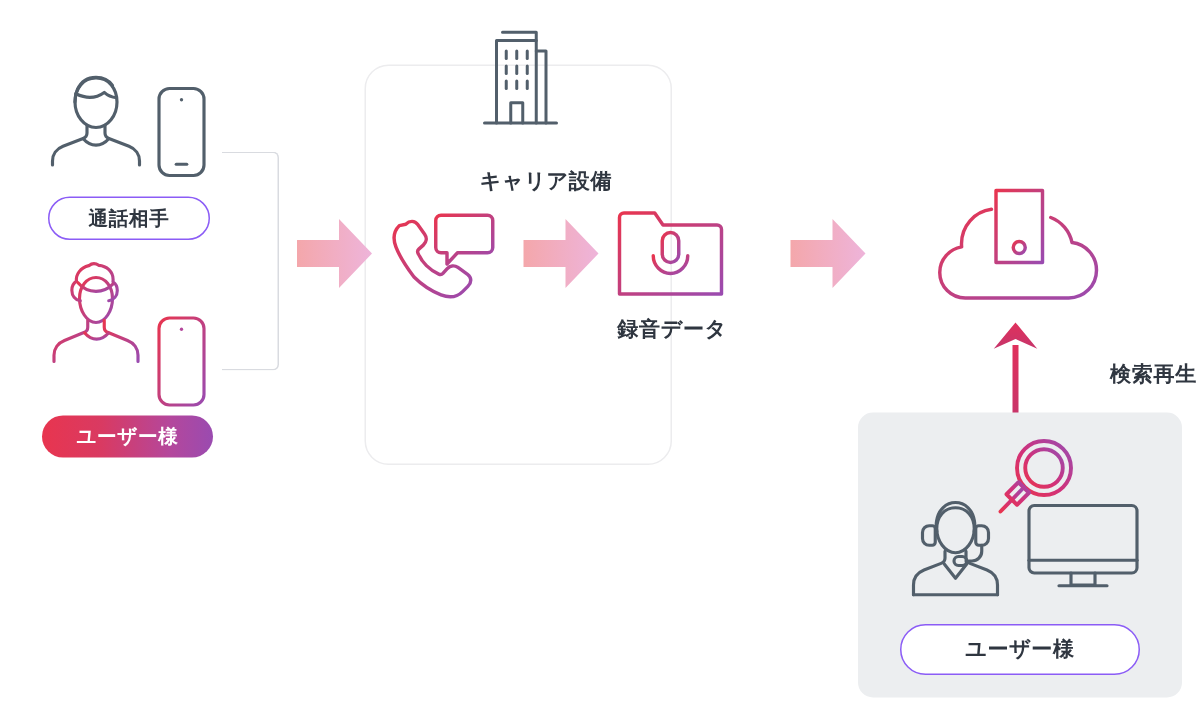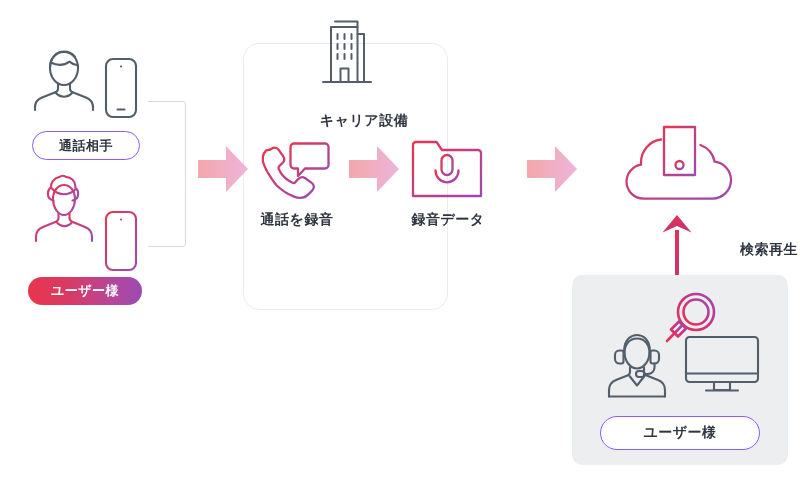--- a/index.html
+++ b/index.html
@@ -174,21 +174,20 @@
         <linearGradient id="gradStep1" x1="0" y1="0" x2="1" y2="1">
           <stop offset="0%" stop-color="#e8354f"></stop>
           <stop offset="100%" stop-color="#9a4bb0"></stop>
         </linearGradient>
       </defs>
       <path d="M12.5 10.5c2.6-2.6 6-2.6 8 .2l4.6 6.4c1.7 2.4 1.3 5.3-.9 7.3l-3 2.7c-.9.8-1 1.7-.5 2.8 1.3 3 3.2 5.8 5.6 8.2 2.4 2.4 5.2 4.3 8.2 5.6 1.1.5 2 .4 2.8-.5l2.7-3c2-2.2 4.9-2.6 7.3-.9l6.4 4.6c2.8 2 2.8 5.4.2 8l-3.5 3.5c-3.6 3.6-9 4.3-14.4 2.2-6.4-2.5-12.7-6.6-18-11.9C12.6 38.5 8.5 32.2 6 25.8c-2.1-5.4-1.4-10.8 2.2-14.4z"></path>
       <path d="M36 4.5h31c1.9 0 3.5 1.6 3.5 3.5v18c0 1.9-1.6 3.5-3.5 3.5H47l-7 7.5V29.5h-4c-1.9 0-3.5-1.6-3.5-3.5V8c0-1.9 1.6-3.5 3.5-3.5z"></path>
     </svg>
   </div>
 
-  <div class="abs caption" style="left:242px;top:211px;width:110px;">通話を録音</div>
 
   <div class="abs big-arrow" style="left:348px;top:143px;width:52px;height:52px;">
     <svg width="52" height="52" viewBox="0 0 52 52">
       <defs>
         <linearGradient id="ag2" x1="0" y1="0" x2="1" y2="0">
           <stop offset="0%" stop-color="#f4a7ab"></stop>
           <stop offset="100%" stop-color="#eeb4da"></stop>
         </linearGradient>
       </defs>
       <path d="M1 17h28V3l22 23-22 23V35H1z" fill="url(#ag2)"></path>

